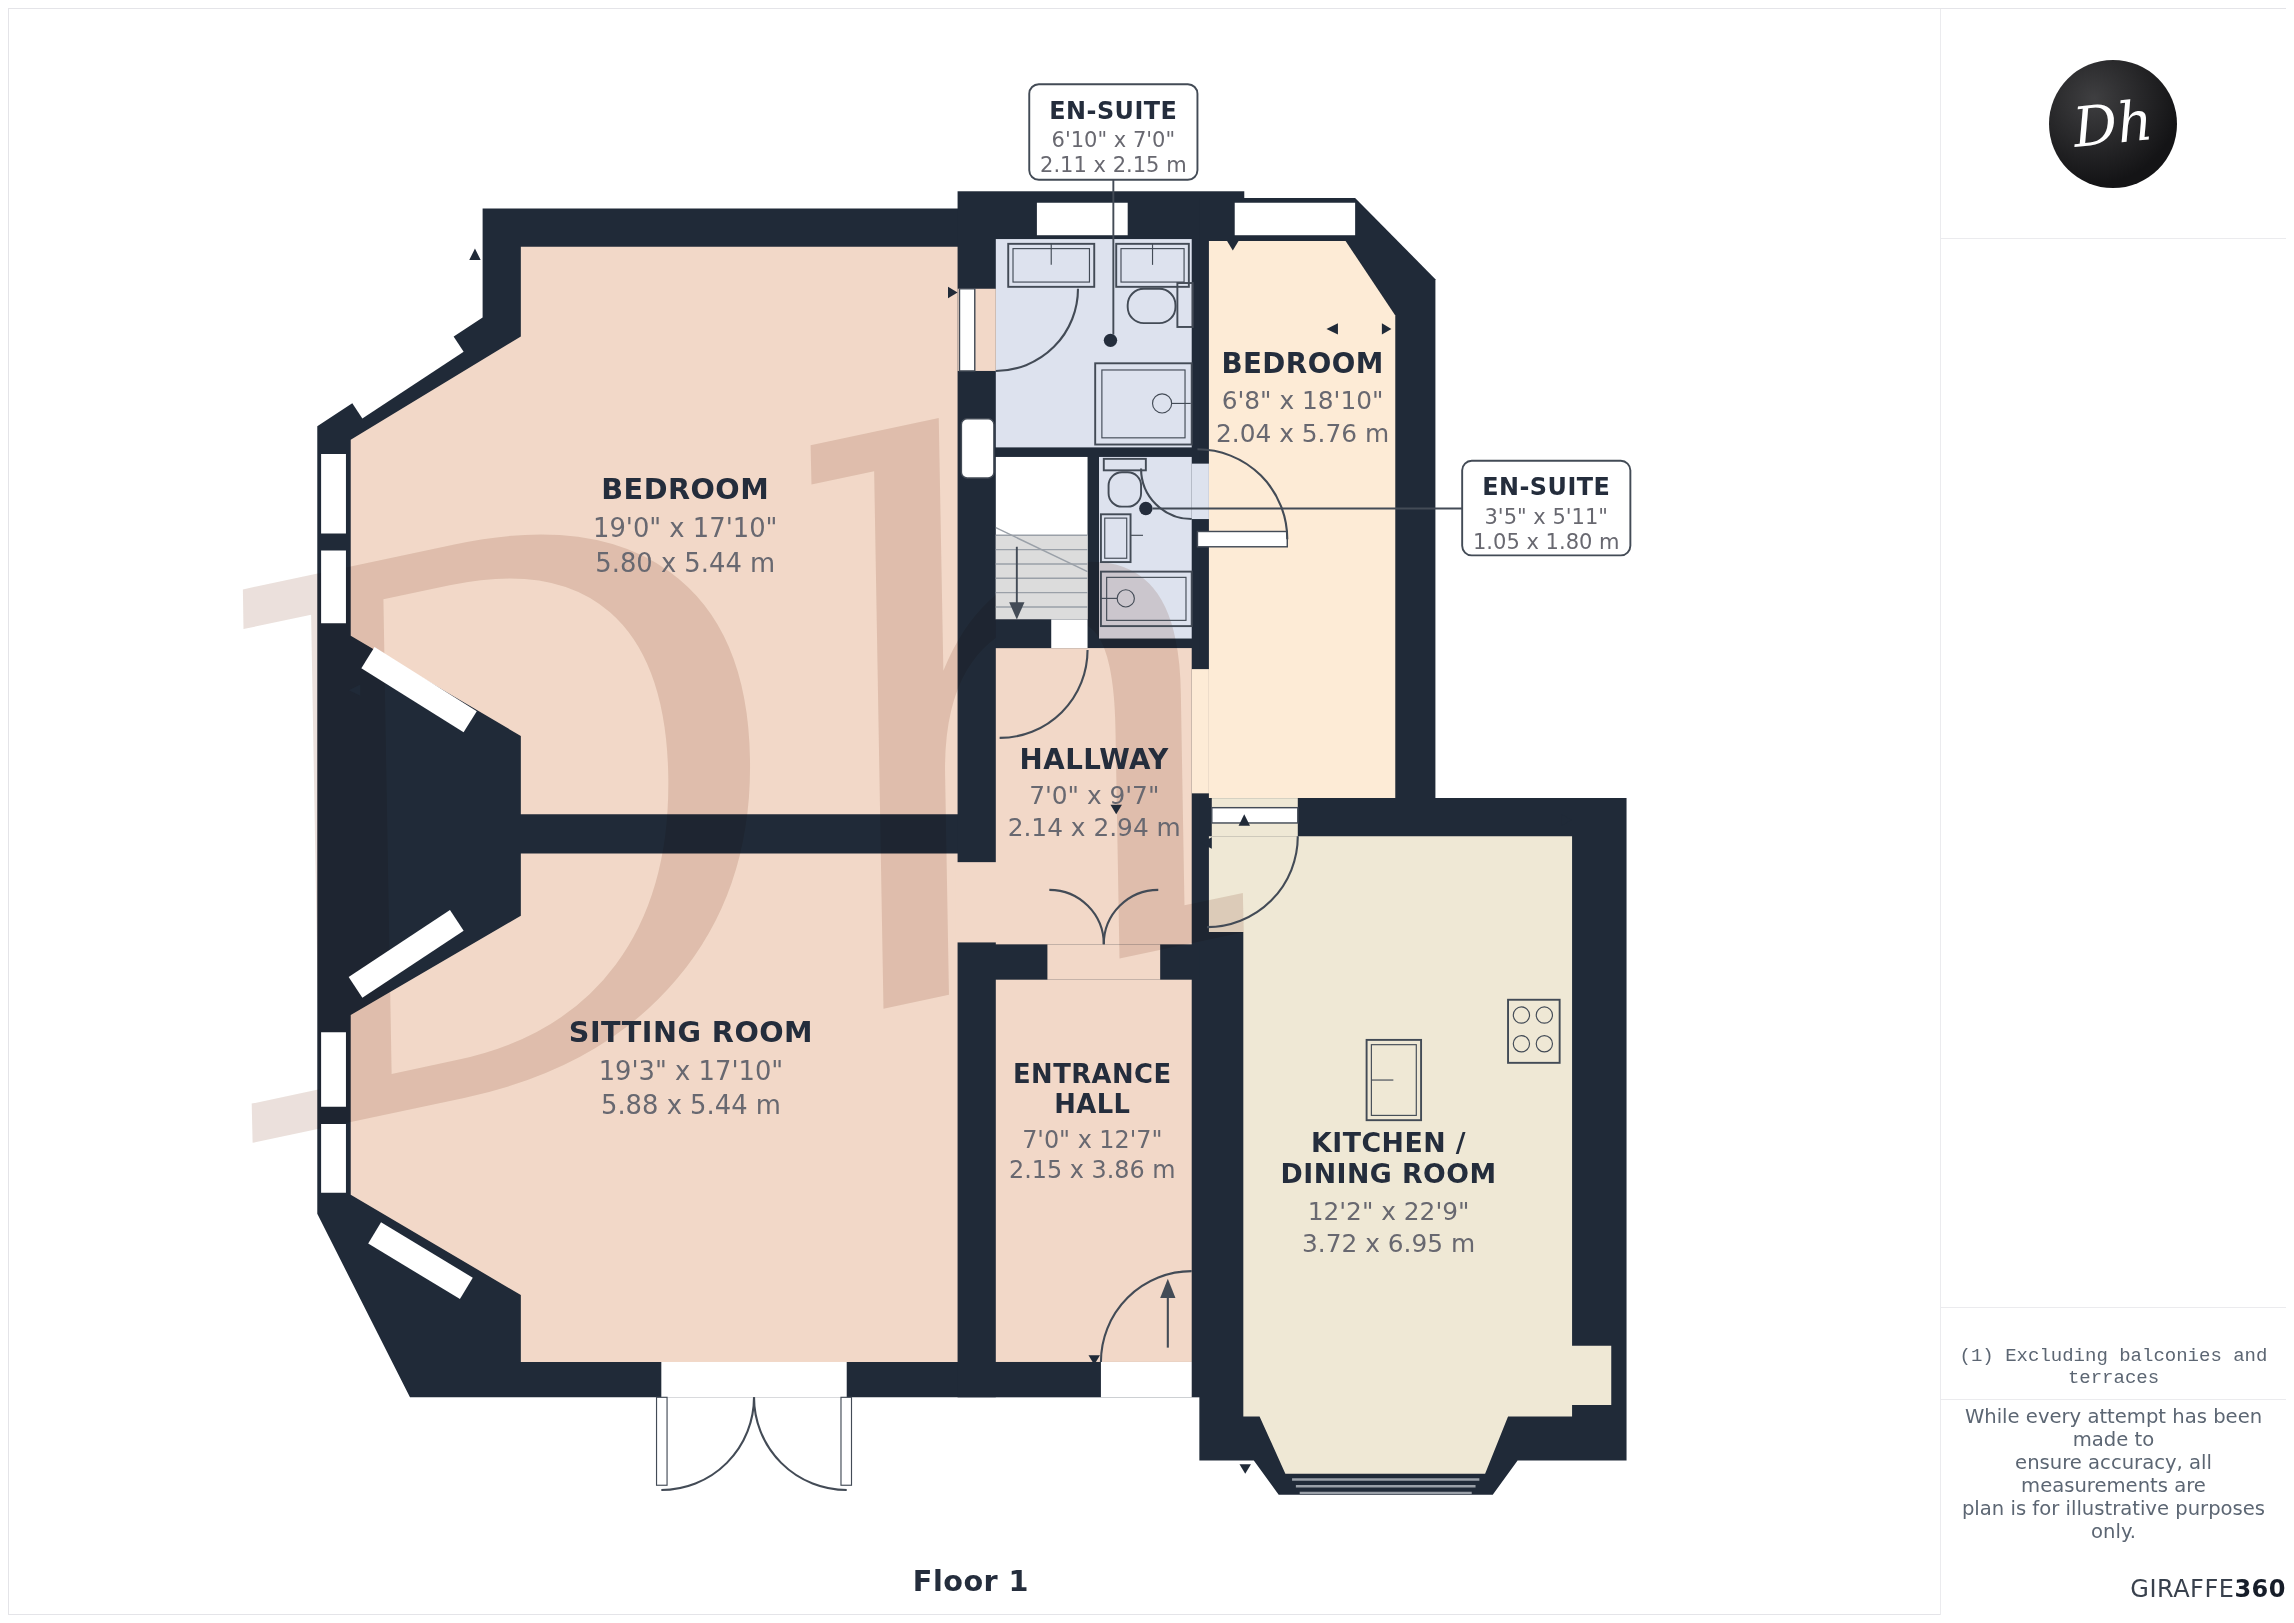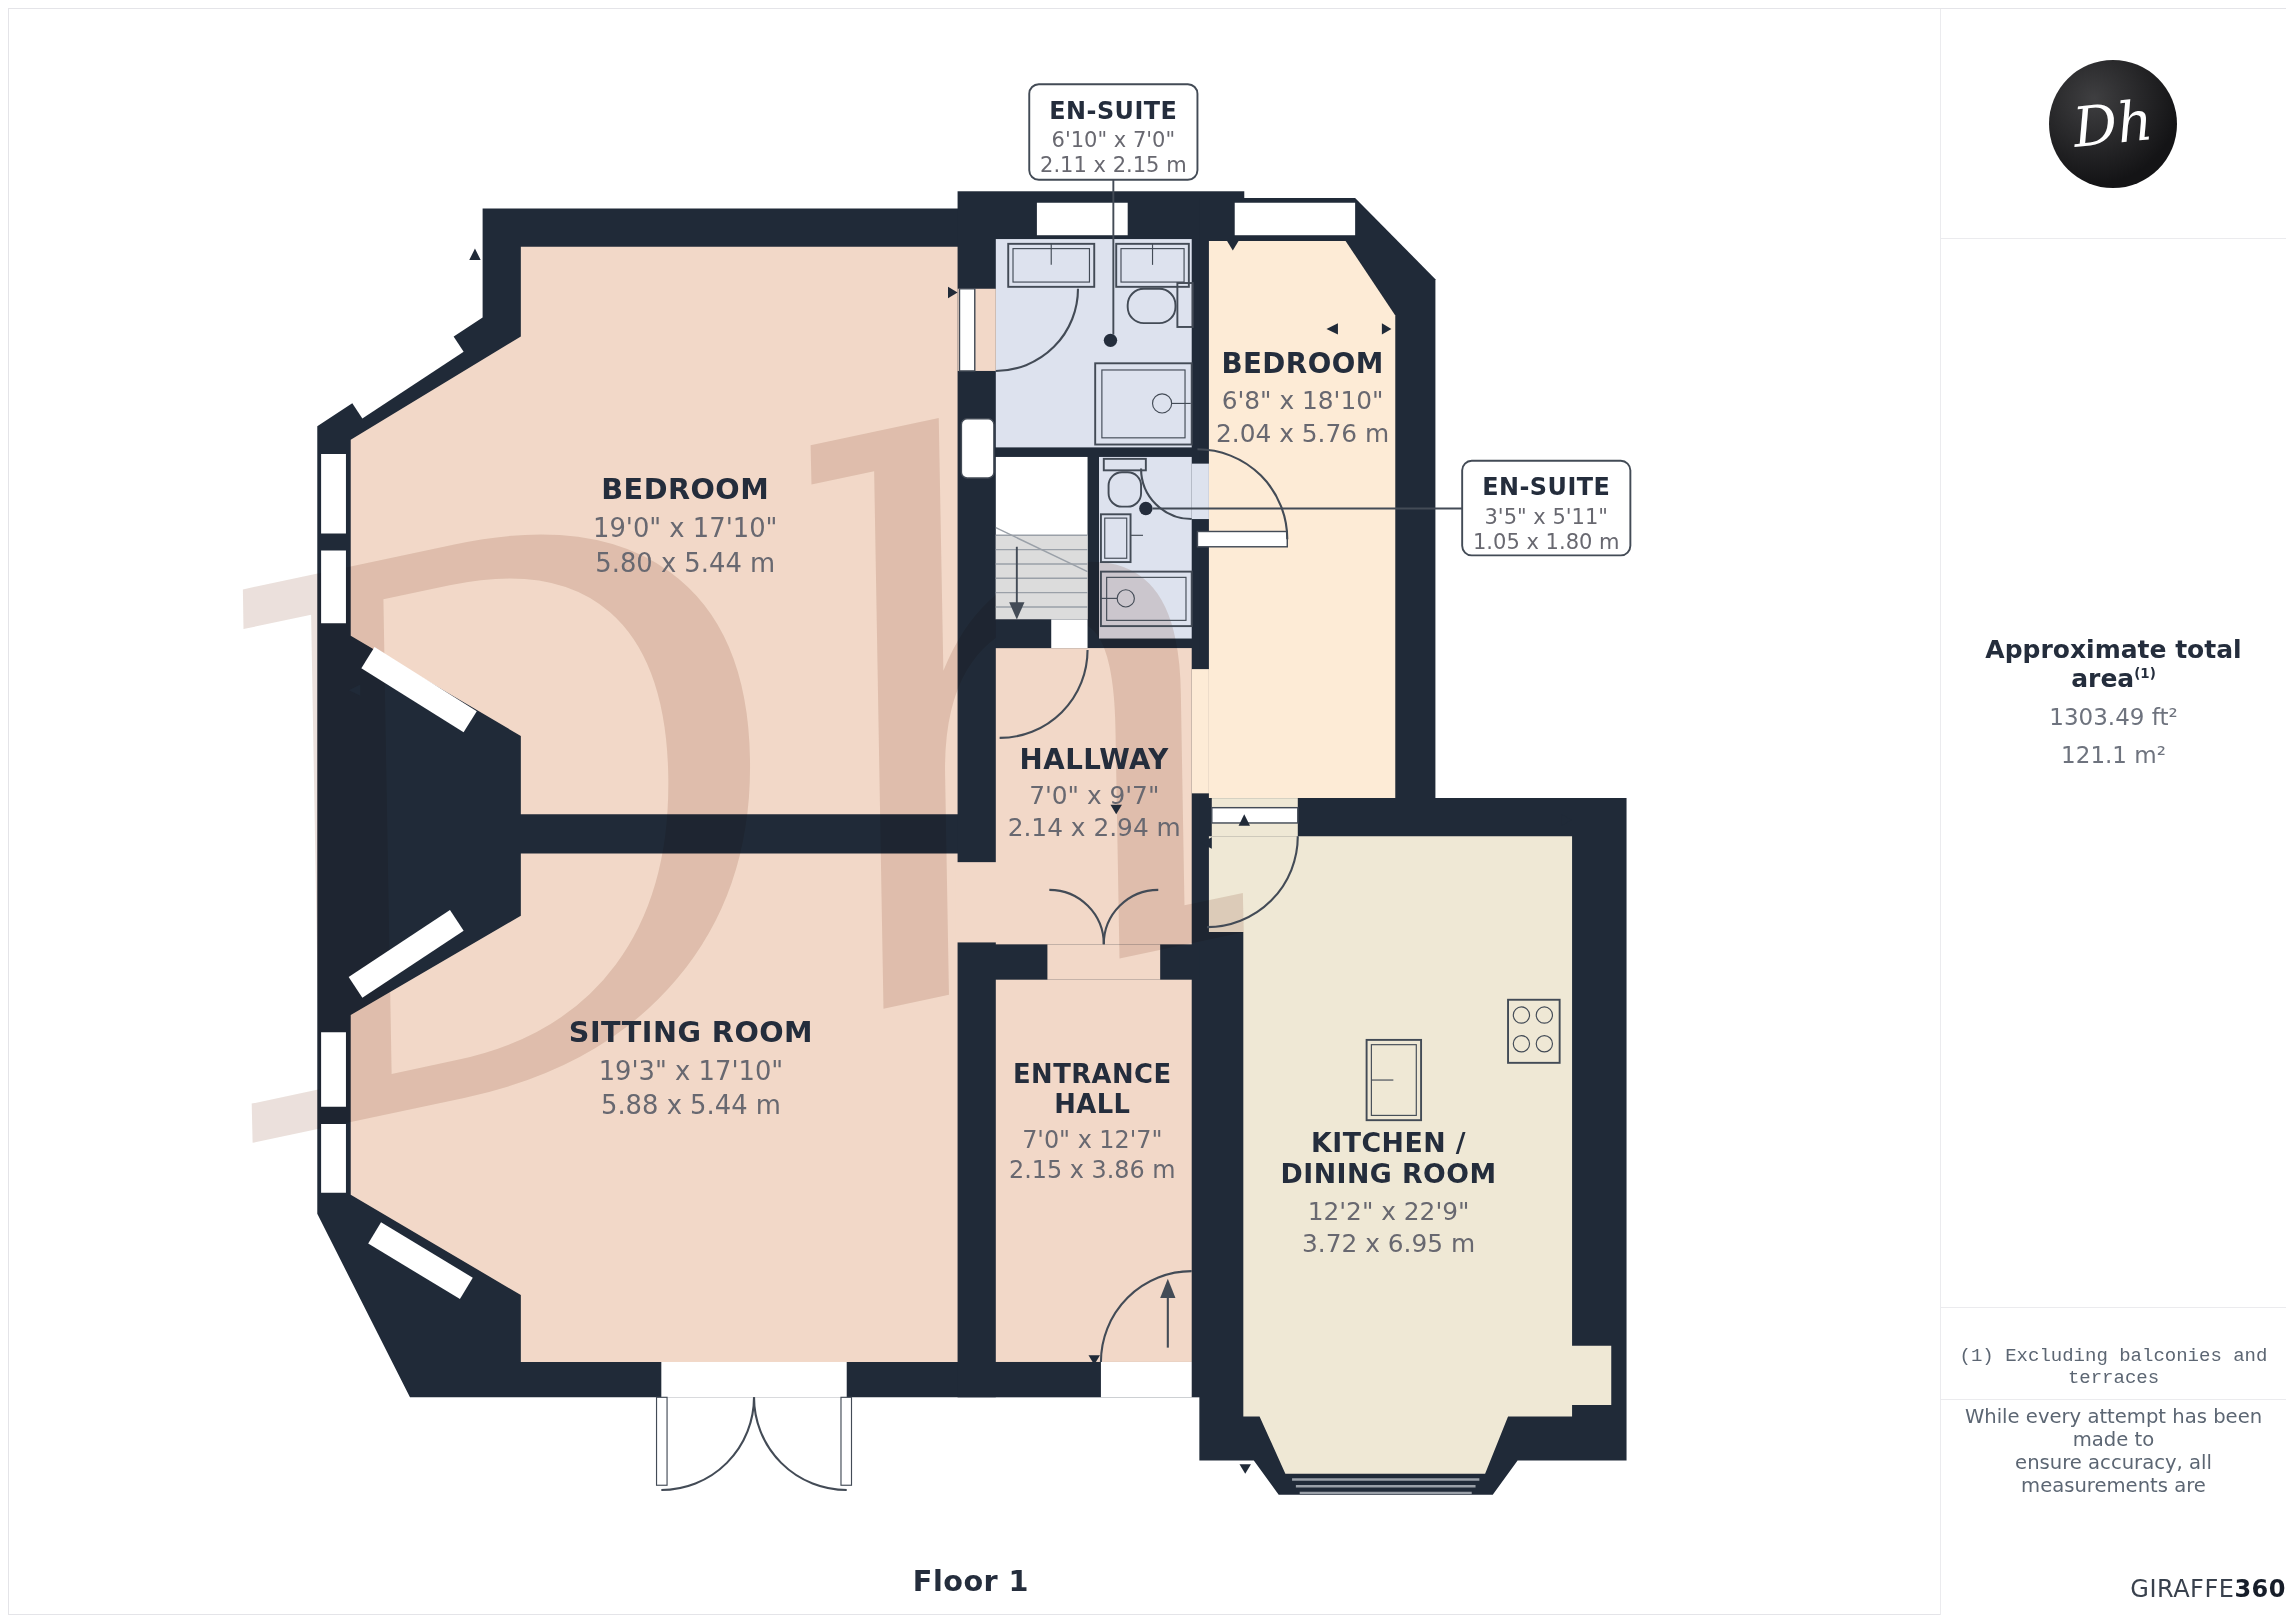--- a/index.html
+++ b/index.html
@@ -244,31 +244,27 @@
     </g>
   </svg>
 
   <aside class="sidebar">
     <div class="logo-sec">
       <div class="logo-circle">
         <span>Dh</span>
       </div>
     </div>
 
-    <div class="area-sec">
-      <div class="area-title"><span>Approximate total area</span><sup>(1)</sup></div>
-      <div class="area-val">1303.49 ft²</div>
-      <div class="area-val">121.1 m²</div>
-    </div>
 
     <div class="div1"></div>
     <div class="foot-sec">(1) Excluding balconies and terraces</div>
     <div class="div2"></div>
 
     <div class="disc-sec">
       <div>While every attempt has been made to</div>
       <div>ensure accuracy, all measurements are</div>
+      <div>plan is for illustrative purposes only.</div>
     </div>
 
     <div class="brand"><span>GIRAFFE</span><b>360</b></div>
   </aside>
 </div>
 
 
 </body></html>

